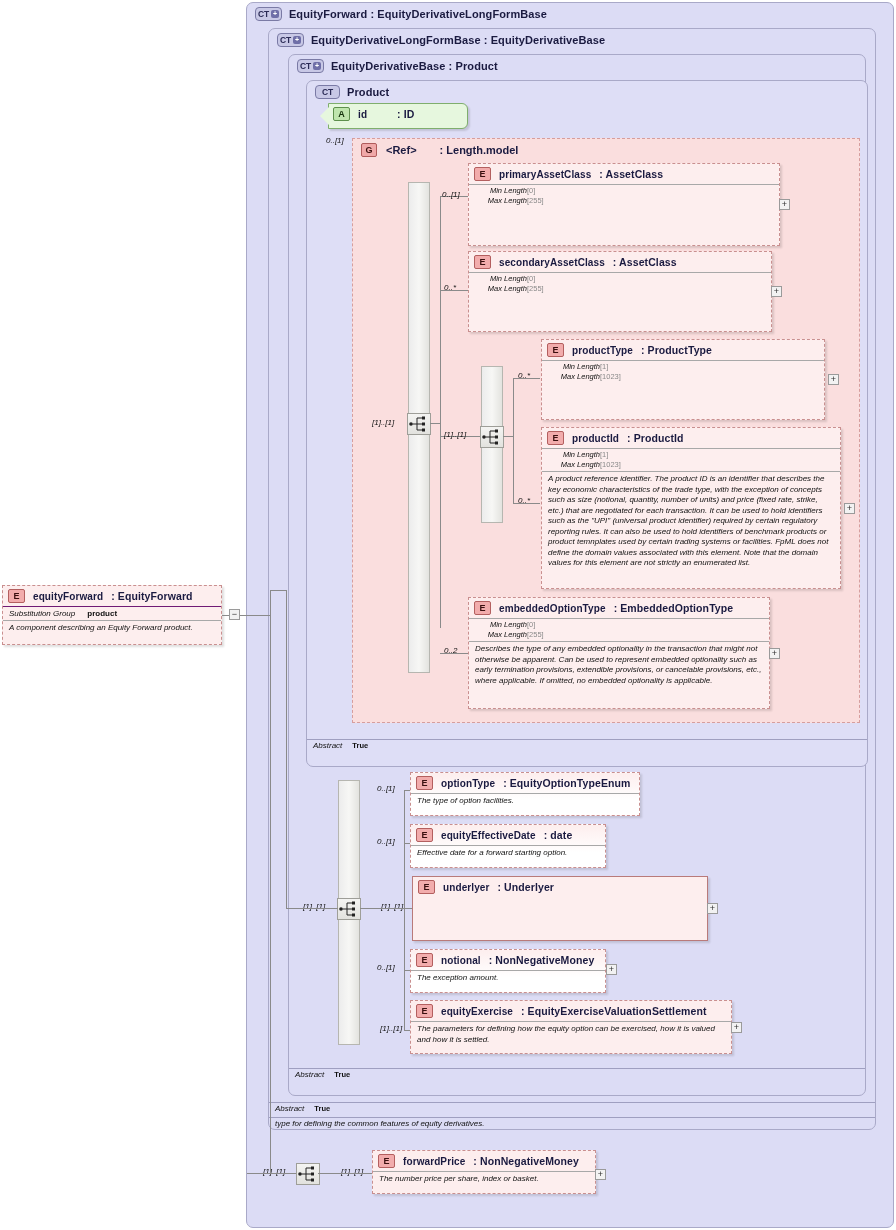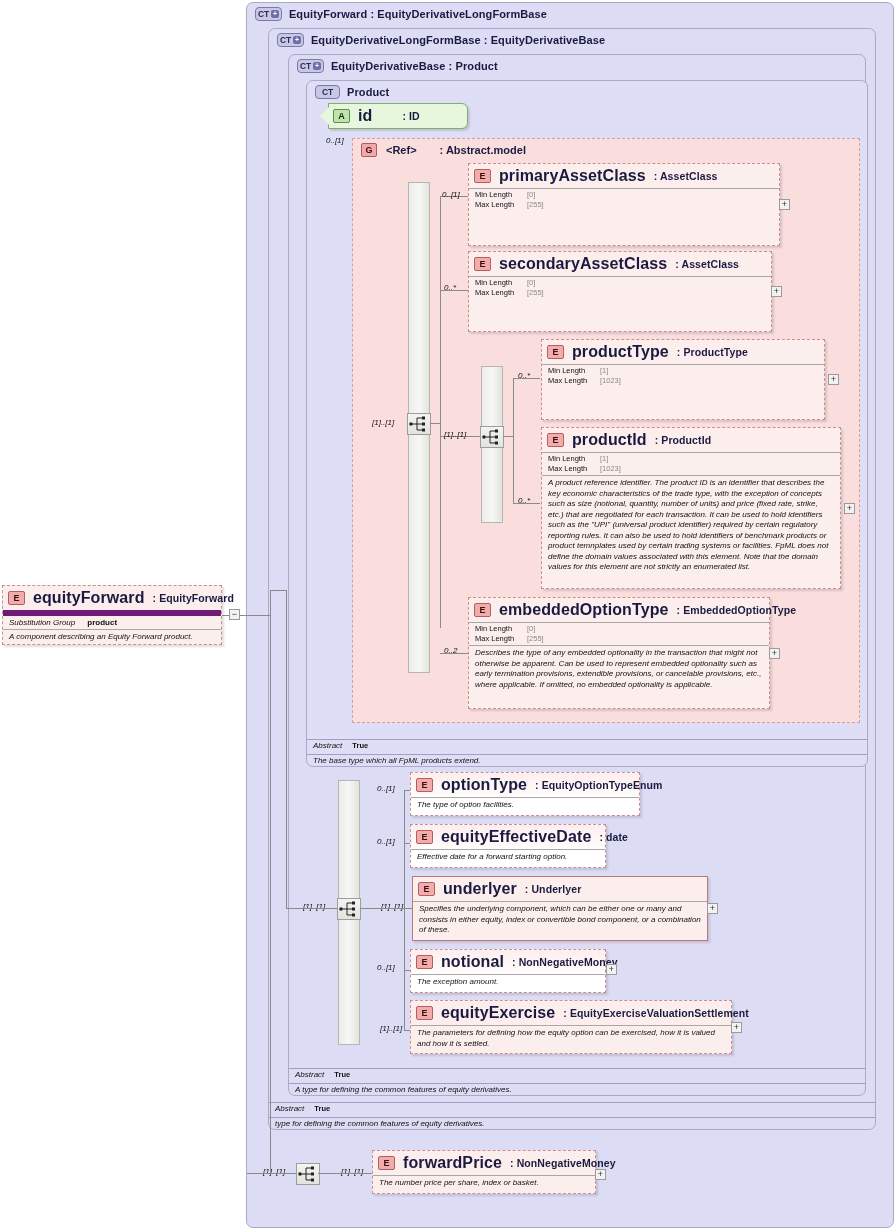--- a/index.html
+++ b/index.html
@@ -153,36 +153,36 @@
   .a-badge {
     display: inline-flex; align-items: center; justify-content: center;
     width: 17px; height: 14px;
     background: #bfe5ad;
     border: 1px solid #5d8f4c;
     border-radius: 2px;
     font-size: 9px; font-weight: bold; color: #12300a;
     line-height: 1; flex: none;
   }
   .e-name {
-    font-size: 16px; font-weight: bold; color: #1a1a40;
+    font-size: 10px; font-weight: bold; color: #1a1a40;
     letter-spacing: 0.1px;
   }
   .e-type {
     font-size: 10.5px; font-weight: bold; color: #1a1a40;
     letter-spacing: 0.1px;
   }
 
   .facets {
     border-top: 1px solid #a8a8a8;
     padding: 1px 6px 1px 6px;
     font-size: 7.5px;
     line-height: 10px;
   }
   .facet-row { display: flex; white-space: nowrap; }
-  .facet-lbl { color: #111; width: 52px; }
+  .facet-lbl { font-style: italic; color: #111; width: 52px; text-align: right; }
   .facet-val { color: #8a8a8a; font-family: "Liberation Sans", sans-serif; }
 
   .edoc {
     border-top: 1px solid #a8a8a8;
     padding: 2px 6px 3px 6px;
     font-size: 8px;
     font-style: italic;
     line-height: 10.5px;
     color: #111;
   }
@@ -237,21 +237,21 @@
     border: 1px solid #9e9e98;
   }
   .seqicon svg { display: block; }
 
   
   .hline { position: absolute; height: 0; border-top: 1px solid #8a8a8a; }
   .vline { position: absolute; width: 0; border-left: 1px solid #8a8a8a; }
 
   .sub-row {
     display: flex; align-items: center;
-    border-top: 6px solid #701a75;
+    border-top: 1px solid #701a75;
     padding: 2px 6px;
     font-size: 8px;
     white-space: nowrap;
   }
   .sub-lbl { font-style: italic; color: #111; }
   .sub-val { font-weight: bold; margin-left: 12px; color: #111; font-size: 8px; }
 </style>
 </head>
 <body>
 
@@ -286,52 +286,50 @@
     <div class="ct-head">
       <span class="ct-badge">
         <span>CT</span>
           <span class="plus">+</span>
       </span>
       <span class="ct-title">EquityDerivativeBase : Product</span>
     </div>
     <div class="footer-abs" style="bottom:15px;">
       <span class="lbl">Abstract</span><span class="val">True</span>
     </div>
-    <div class="footer-doc" style="bottom:0px;">A type for defining the common features of equity derivatives.</div>
   </div>
 
   <div class="ct-panel lvl4 abs" style="left:306px; top:80px; width:562px; height:687px;">
     <div class="ct-head">
       <span class="ct-badge">
         <span>CT</span>
       </span>
       <span class="ct-title">Product</span>
     </div>
     <div class="footer-abs" style="bottom:15px;">
       <span class="lbl">Abstract</span><span class="val">True</span>
     </div>
-    <div class="footer-doc" style="bottom:0px;">The base type which all FpML products extend.</div>
   </div>
 
   <div class="ebox attr abs" style="left:328px; top:103px; width:140px; height:26px;">
     <span class="attr-marker"></span>
     <div class="attr-row">
       <span class="a-badge">A</span>
       <span class="e-name">id</span>
       <span class="e-type" style="margin-left:22px;">: ID</span>
     </div>
   </div>
 
   <div class="card" style="left:326px; top:136px;">0..[1]</div>
 
   <div class="grp-panel abs" style="left:352px; top:138px; width:508px; height:585px;">
     <div class="grp-head">
       <span class="g-badge">G</span>
       <span class="grp-title">&lt;Ref&gt;</span>
-      <span class="grp-title" style="margin-left:14px;">: Abstract.model</span>
+      <span class="grp-title" style="margin-left:14px;">: Length.model</span>
     </div>
   </div>
 
   <div class="seqbar abs" style="left:408px; top:182px; width:22px; height:491px;"></div>
   <div class="seqicon abs" style="left:407px; top:413px;">
     <svg width="22" height="20" viewBox="0 0 22 20">
       <circle cx="3" cy="10" r="1.8" fill="#222"></circle>
       <line x1="4.5" y1="10" x2="9" y2="10" stroke="#222" stroke-width="1"></line>
       <line x1="9" y1="4" x2="9" y2="16" stroke="#222" stroke-width="1"></line>
       <line x1="9" y1="4" x2="14" y2="4" stroke="#222" stroke-width="1"></line>
@@ -515,21 +513,20 @@
     <div class="edoc">Effective date for a forward starting option.</div>
   </div>
 
   <div class="hline abs" style="left:404px; top:908px; width:8px;"></div>
   <div class="ebox solid abs" style="left:412px; top:876px; width:296px; height:65px;">
     <div class="ebox-head">
       <span class="e-badge">E</span>
       <span class="e-name">underlyer</span>
       <span class="e-type">: Underlyer</span>
     </div>
-    <div class="edoc">Specifies the underlying component, which can be either one or many and consists in either equity, index or convertible bond component, or a combination of these.</div>
   </div>
   <div class="plusbtn" style="left:707px; top:903px;">+</div>
 
   <div class="hline abs" style="left:404px; top:970px; width:8px;"></div>
   <div class="card" style="left:377px; top:963px;">0..[1]</div>
   <div class="ebox white-grad abs" style="left:410px; top:949px; width:196px; height:44px;">
     <div class="ebox-head">
       <span class="e-badge">E</span>
       <span class="e-name">notional</span>
       <span class="e-type">: NonNegativeMoney</span>

